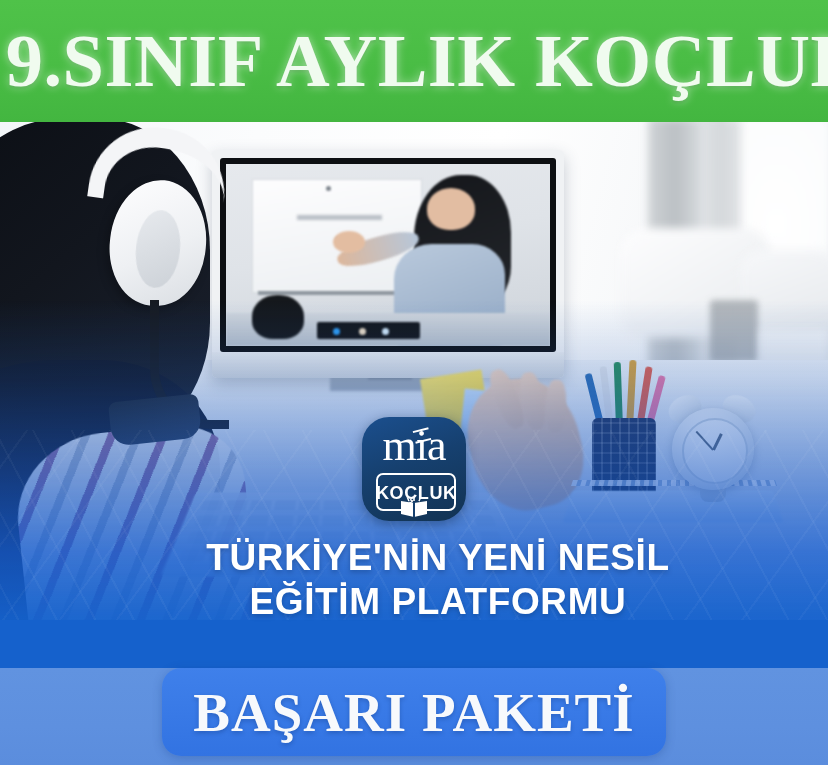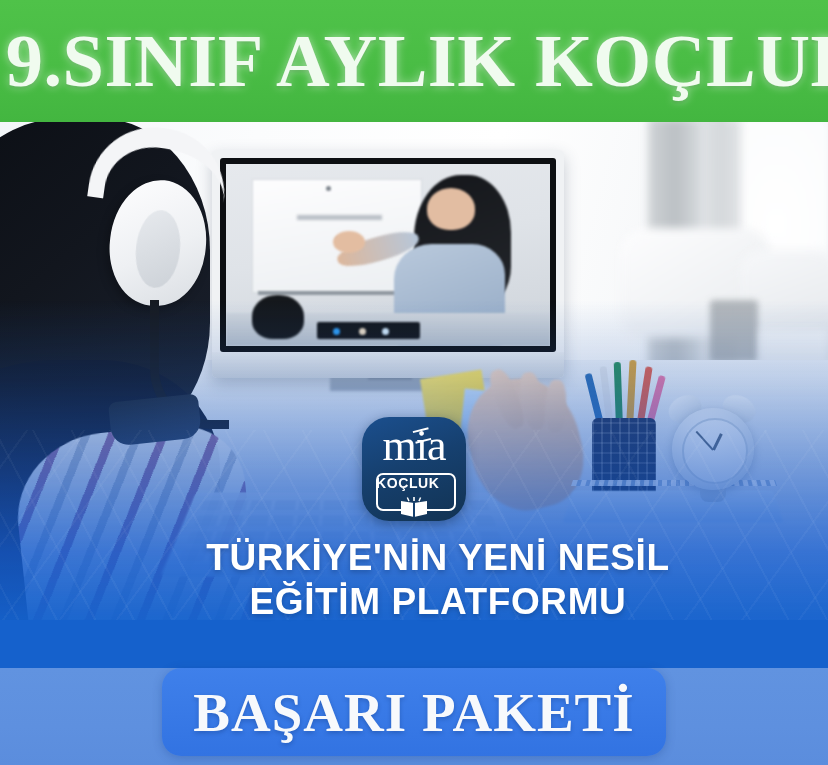--- a/index.html
+++ b/index.html
@@ -341,24 +341,24 @@
   .mia-accent{
     position:absolute;left:52px;top:12px;width:16px;height:9px;
     border-top:2.5px solid #fff;border-bottom:2.5px solid #fff;
     transform:rotate(-14deg);
   }
   .logo-frame{
     position:absolute;left:14px;top:56px;width:76px;height:34px;
     border:2px solid #ffffff;border-radius:7px;
   }
   .logo-koc{
-    position:absolute;left:14px;top:58px;width:76px;
-    text-align:left;
+    position:absolute;left:14px;top:66px;width:76px;
+    text-align:center;
     font-family:"Liberation Sans",sans-serif;
-    font-weight:bold;font-size:14px;letter-spacing:.6px;color:#fff;
+    font-weight:bold;font-size:18px;letter-spacing:.6px;color:#fff;
   }
   .logo-book{
     position:absolute;left:36px;top:80px;width:32px;height:22px;
   }
 
   
   .tagline{
     position:absolute;left:0;top:536px;width:828px;
     text-align:center;
     font-family:"Liberation Sans",sans-serif;

